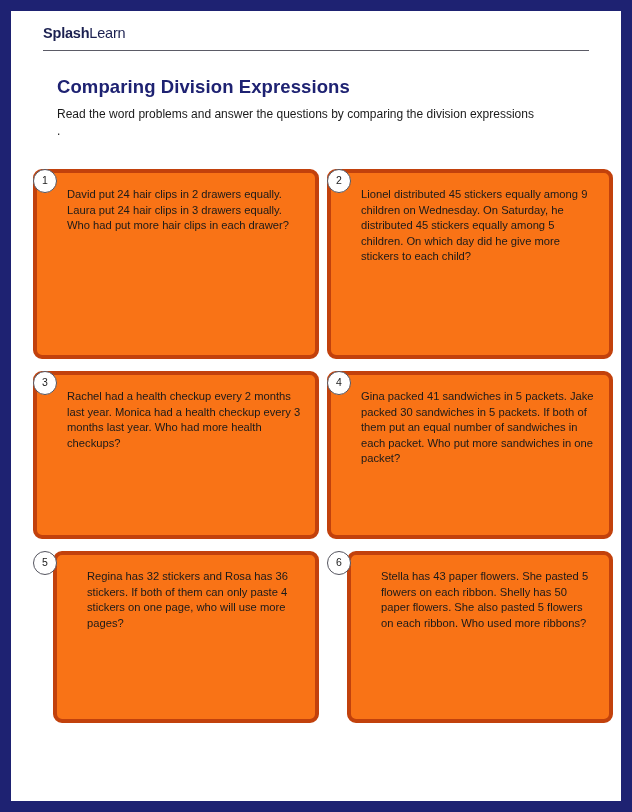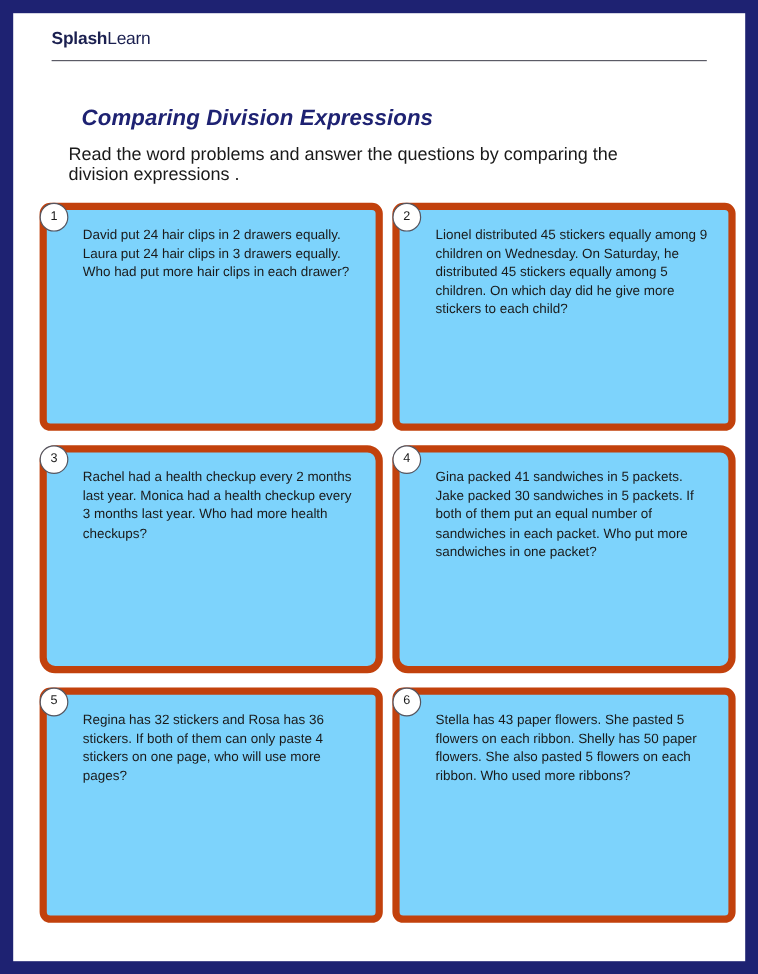--- a/index.html
+++ b/index.html
@@ -53,27 +53,26 @@
     position: absolute;
     left: 46px;
     top: 64px;
     width: 540px;
   }
   #page-title {
     font-size: 18.5px;
     font-weight: bold;
     color: #1e2272;
     letter-spacing: 0.1px;
-    margin: 11px;
+    margin: 0;
     line-height: 24px;
-    font-style: italic;
   }
   #page-instructions {
     margin-top: 7px;
-    font-size: 15px;
+    font-size: 12px;
     color: #1a1a1a;
     line-height: 16.5px;
     width: 480px;
   }
 
   
   #question-grid {
     position: absolute;
     left: 22px;
     top: 158px;
@@ -83,28 +82,28 @@
     display: flex;
     justify-content: space-between;
     margin-bottom: 12px;
   }
   .question-cell {
     position: relative;
     width: 286px;
   }
   .question-box {
     box-sizing: border-box;
-    border: 6px solid #c2410c;
+    border: 4px solid #c2410c;
     border-radius: 9px;
-    background: #7dd3fc;
+    background: #f97316;
     padding: 14px 12px 10px 30px;
   }
   .row-1 .question-box { height: 190px; }
-  .row-2 .question-box { height: 190px; border-radius: 13px; }
-  .row-3 .question-box { height: 196px; }
+  .row-2 .question-box { height: 168px; }
+  .row-3 .question-box { height: 172px; margin-left: 20px; }
 
   .question-number {
     position: absolute;
     left: 0px;
     top: 0px;
     width: 22px;
     height: 22px;
     border: 1px solid #55555f;
     border-radius: 50%;
     background: #ffffff;

